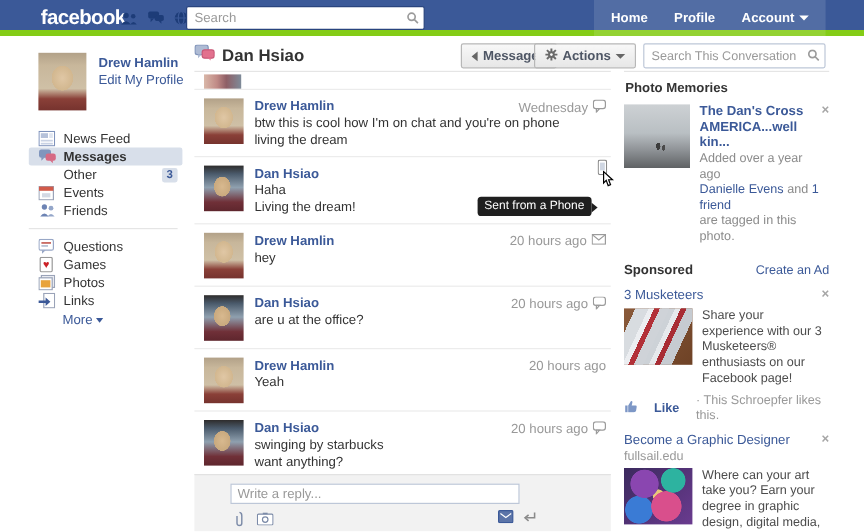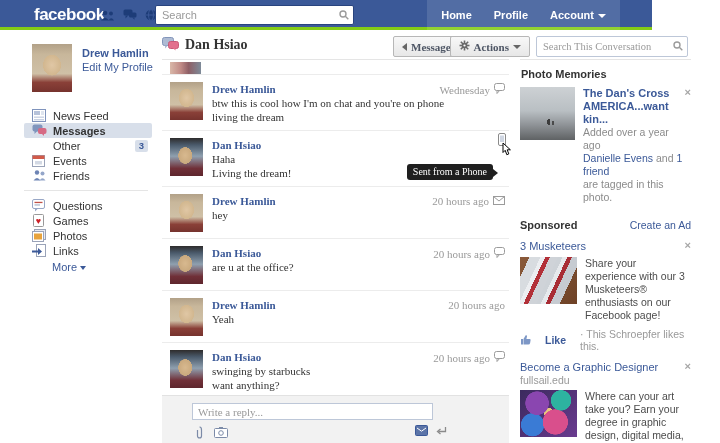--- a/index.html
+++ b/index.html
@@ -1,21 +1,21 @@
 <!DOCTYPE html>
 <html><head>
 <meta charset="utf-8">
 <style>
   * { box-sizing: border-box; margin: 0; padding: 0; }
   html,body { width:720px; height:443px; }
   body { font-family:"Liberation Sans", sans-serif; font-size:11px; background:#fff; overflow:hidden; }
   .page { position:relative; width:720px; height:443px; background:#fff; overflow:hidden; }
 
   
-  .topbar { position:absolute; left:0; top:0; width:652px; height:30px; background:#3b5998; border-bottom:3px solid #84cc16; z-index:20; }
+  .topbar { position:absolute; left:0; top:0; width:720px; height:30px; background:#3b5998; border-bottom:5px solid #84cc16; z-index:20; }
   .logo { position:absolute; left:34px; top:5px; color:#fff; font-size:17px; font-weight:bold; letter-spacing:-0.5px; cursor:pointer; }
   .tb-icons { position:absolute; left:100px; top:9px; display:flex; gap:8px; align-items:center; }
   .tb-icons span { display:inline-flex; cursor:pointer; }
   .tb-search { position:absolute; left:155px; top:5px; width:199px; height:20px; }
   .tb-search input { width:100%; height:100%; border:1px solid #29447e; border-radius:2px; padding:0 20px 0 6px; font-size:11px; font-family:inherit; color:#333; }
   .tb-search .mag { position:absolute; right:5px; top:5px; }
   input::placeholder { color:#999; }
   .tb-nav { position:absolute; right:32px; top:0; height:30px; display:flex; align-items:center; gap:22px; padding:0 14px; background:rgba(255,255,255,0.12); }
   .tb-link { color:#fff; font-weight:bold; font-size:11px; cursor:pointer; white-space:nowrap; }
   .tri-down { display:inline-block; width:0; height:0; border-left:4px solid transparent; border-right:4px solid transparent; border-top:4px solid #fff; margin-left:4px; vertical-align:middle; }
@@ -33,21 +33,21 @@
   .nav-item { display:flex; align-items:center; height:15px; margin:0 8px 0 24px; padding:0 4px 0 8px; border-radius:2px; color:#333; cursor:pointer; }
   .nav-item .ic { width:16px; flex:none; display:inline-flex; }
   .nav-item .lbl { margin-left:5px; }
   .nav-item.sel { background:#d8dfea; font-weight:bold; }
   .badge { margin-left:auto; background:#d8dfea; color:#3b5998; font-size:9.5px; font-weight:bold; padding:0 4px; border-radius:2px; line-height:12px; }
   .nav-divider { border-top:1px solid #e5e5e5; margin:7px 12px 7px 24px; }
   .more-link { margin:3px 0 0 52px; color:#3b5998; cursor:pointer; display:inline-block; }
   .tri-down-blue { display:inline-block; width:0; height:0; border-left:3.5px solid transparent; border-right:3.5px solid transparent; border-top:4px solid #3b5998; margin-left:3px; vertical-align:middle; }
 
   
-  .main { position:absolute; left:162px; top:30px; width:528px; height:413px;font-family:Liberation Serif, serif; }
+  .main { position:absolute; left:162px; top:30px; width:528px; height:413px; }
   .conv-header { position:relative; height:30px; }
   .conv-title { position:absolute; left:0; top:7px; display:flex; align-items:center; gap:6px; }
   .conv-title b { font-size:14px; color:#333; }
   .btn { position:absolute; top:6px; height:21px; background:linear-gradient(#f8f8f8,#e7e7e7); border:1px solid #b7b7b7; border-radius:2px; font-size:11px; font-weight:bold; color:#4e5665; display:flex; align-items:center; gap:4px; padding:0 8px; cursor:pointer; font-family:inherit; }
   .btn-messages { right:226px; }
   .btn-actions { right:160px; }
   .tri-left { display:inline-block; width:0; height:0; border-top:4px solid transparent; border-bottom:4px solid transparent; border-right:5px solid #666; }
   .tri-down-gray { display:inline-block; width:0; height:0; border-left:4px solid transparent; border-right:4px solid transparent; border-top:4px solid #666; }
   .conv-search { position:absolute; right:2px; top:6px; width:152px; height:21px; }
   .conv-search input { width:100%; height:100%; border:1px solid #bdc7d8; border-radius:2px; padding:0 20px 0 6px; font-size:10.5px; font-family:inherit; color:#333; }
@@ -429,21 +429,21 @@
           </span>
       </div>
     </div>
   </div>
 
   <div class="rightcol">
     <div class="sec-title">Photo Memories</div>
     <div class="pm-item">
       <div class="pm-thumb"></div>
       <div class="pm-text">
-        <div class="pm-title"><span>The Dan's Cross</span><br><span>AMERICA...want kin...</span></div>
+        <div class="pm-title"><span>The Dan's Cross</span><br><span>AMERICA...well kin...</span></div>
         <div class="gray">Added over a year ago</div>
         <div class="gray"><span class="blue-link">Danielle Evens</span><span> and </span><span class="blue-link">1 friend</span></div>
         <div class="gray">are tagged in this photo.</div>
       </div>
       <span class="close-x">×</span>
     </div>
 
     <div class="sp-header">
       <span class="sec-title" style="margin:0">Sponsored</span>
       <span class="blue-link">Create an Ad</span>

